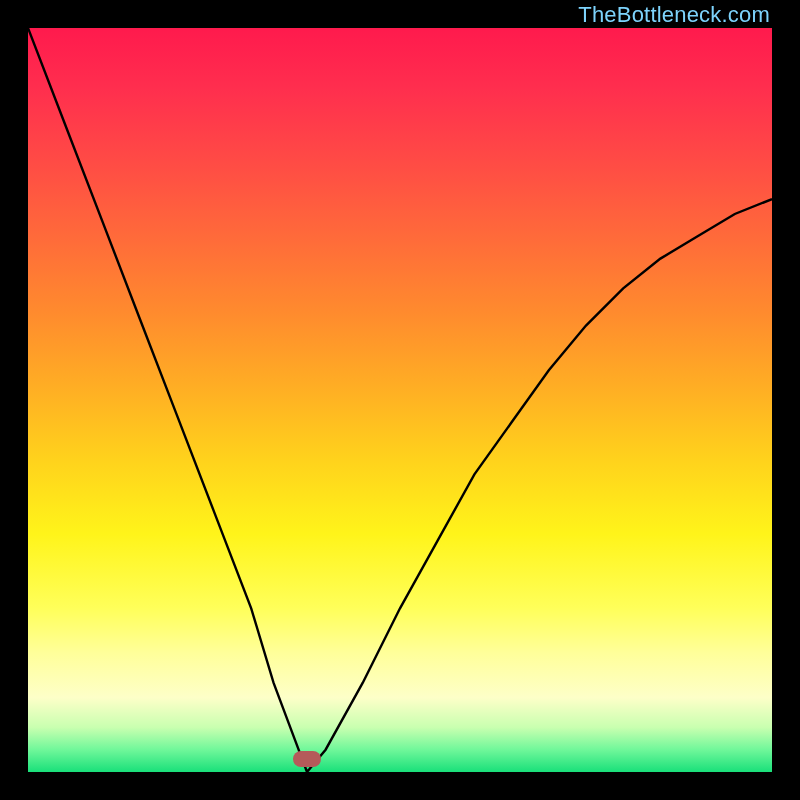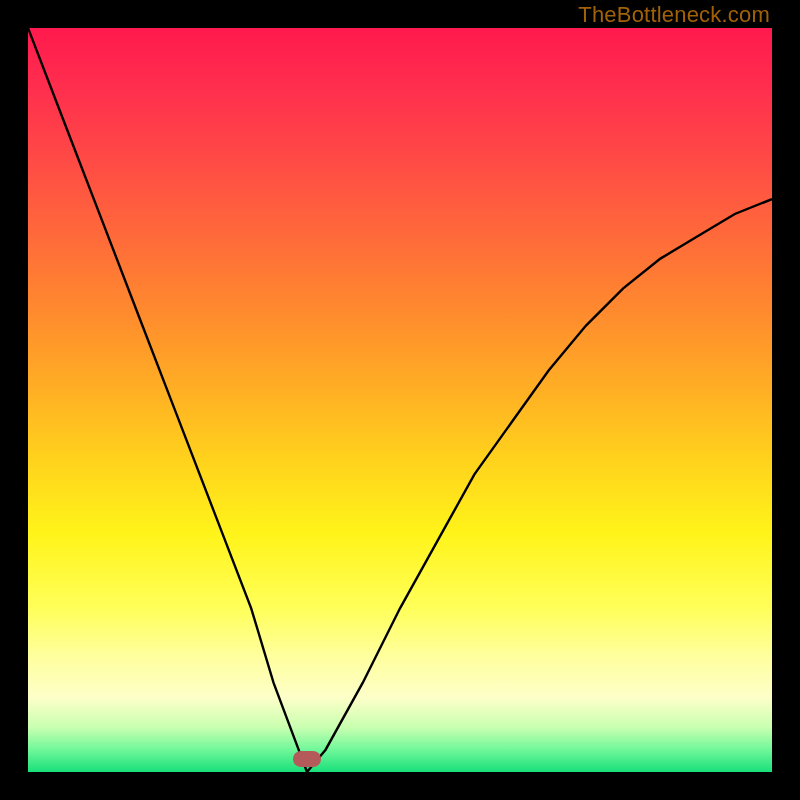--- a/index.html
+++ b/index.html
@@ -57,21 +57,21 @@
     width: 28px;
     height: 16px;
     border-radius: 8px;
     background: #b55a5a;
     transform: translate(-50%, -50%);
   }
   .watermark {
     position: absolute;
     top: 2px;
     right: 30px;
-    color: #a16207;
+    color: #7dd3fc;
     font-size: 22px;
     font-weight: 500;
     letter-spacing: 0.2px;
   }
 </style>
 </head>
 <body>
 
 <div class="frame">
 

